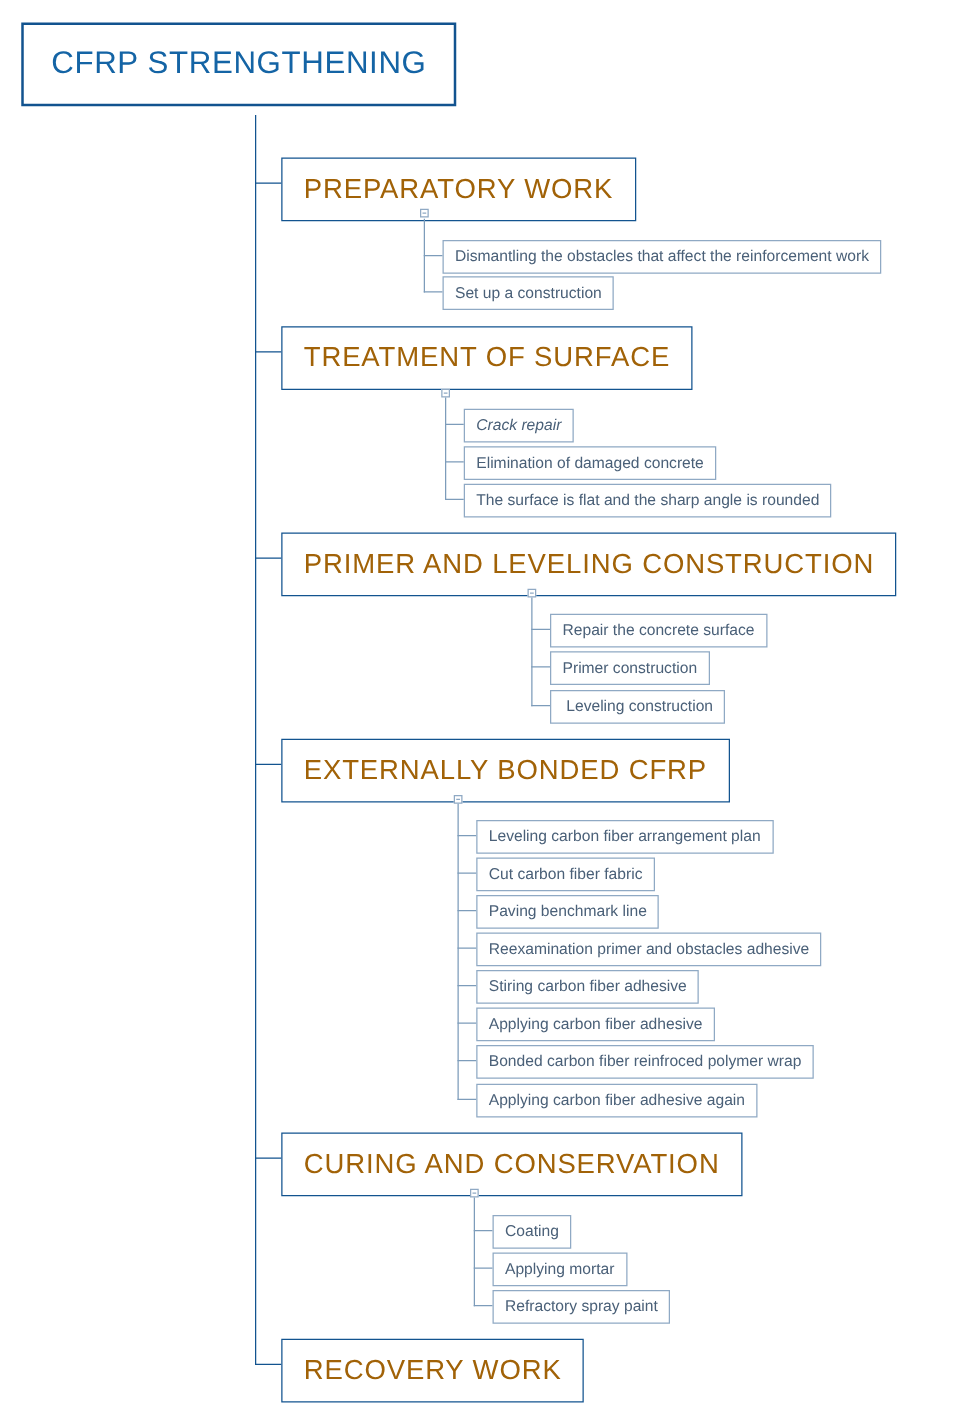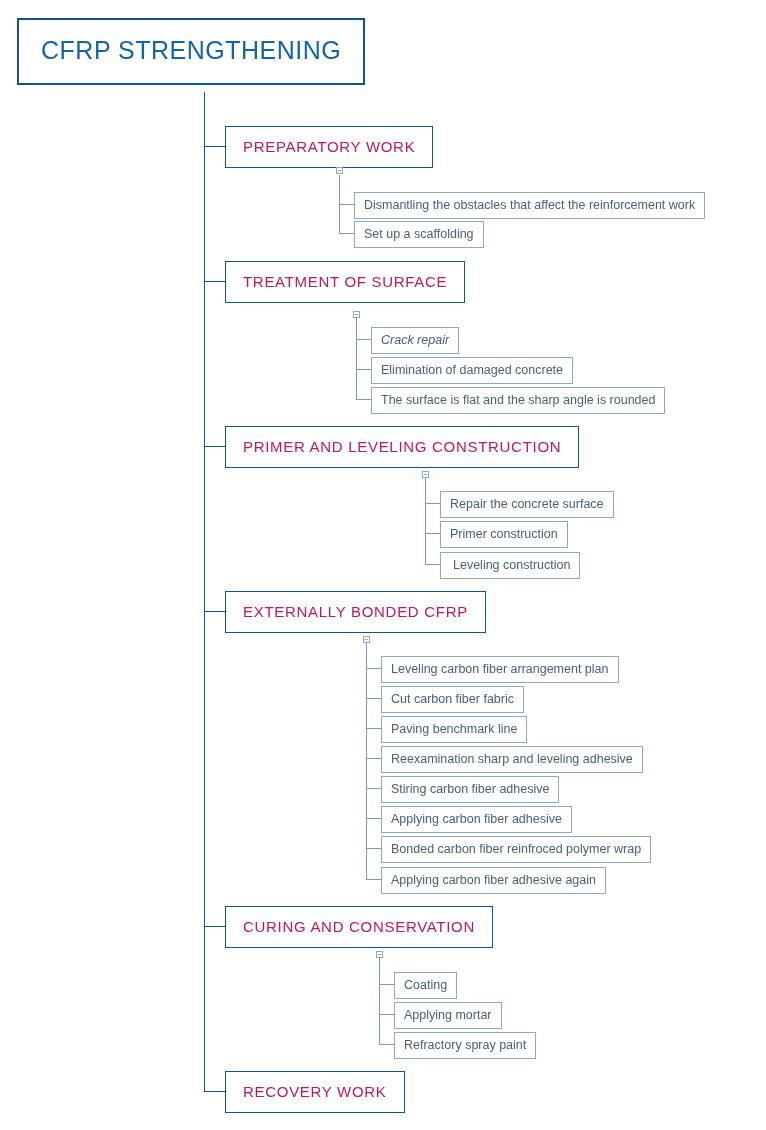--- a/index.html
+++ b/index.html
@@ -31,22 +31,22 @@
     color: #1464a5;
     font-size: 25px;
     letter-spacing: 0.5px;
     padding: 16px 22px 18px 22px;
     left: 17px;
     top: 18px;
   }
   
   .branch {
     border: 1.6px solid #12538f;
-    color: #be185d;
-    font-size: 15px;
+    color: #a16207;
+    font-size: 22px;
     letter-spacing: 0.7px;
     padding: 11px 17px 12px 17px;
   }
   
   .leaf {
     border: 1px solid #8fa9c4;
     color: #4a6078;
     font-size: 12.5px;
     padding: 5px 9px 6px 9px;
   }
@@ -96,21 +96,21 @@
   </div>
   <div class="handle" style="left:336px; top:167px;"></div>
 
   <div class="line v light" style="left:339px; top:175px; height:59px;"></div>
   <div class="line h light" style="left:339px; top:204px; width:16px;"></div>
   <div class="node leaf" style="left:354px; top:192px;">
     <span>Dismantling the obstacles that affect the reinforcement work</span>
   </div>
   <div class="line h light" style="left:339px; top:233px; width:16px;"></div>
   <div class="node leaf" style="left:354px; top:221px;">
-    <span>Set up a scaffolding</span>
+    <span>Set up a construction</span>
   </div>
 
   <div class="line h" style="left:204px; top:281px; width:22px;"></div>
   <div class="node branch" style="left:225px; top:261px;">
     <span>TREATMENT OF SURFACE</span>
   </div>
   <div class="handle" style="left:353px; top:311px;"></div>
   <div class="line v light" style="left:356px; top:318px; height:82px;"></div>
   <div class="line h light" style="left:356px; top:339px; width:16px;"></div>
   <div class="node leaf" style="left:371px; top:327px;font-style:italic;">
@@ -157,21 +157,21 @@
   <div class="line h light" style="left:366px; top:698px; width:16px;"></div>
   <div class="node leaf" style="left:381px; top:686px;">
     <span>Cut carbon fiber fabric</span>
   </div>
   <div class="line h light" style="left:366px; top:728px; width:16px;"></div>
   <div class="node leaf" style="left:381px; top:716px;">
     <span>Paving benchmark line</span>
   </div>
   <div class="line h light" style="left:366px; top:758px; width:16px;"></div>
   <div class="node leaf" style="left:381px; top:746px;">
-    <span>Reexamination sharp and leveling adhesive</span>
+    <span>Reexamination primer and obstacles adhesive</span>
   </div>
   <div class="line h light" style="left:366px; top:788px; width:16px;"></div>
   <div class="node leaf" style="left:381px; top:776px;">
     <span>Stiring carbon fiber adhesive</span>
   </div>
   <div class="line h light" style="left:366px; top:818px; width:16px;"></div>
   <div class="node leaf" style="left:381px; top:806px;">
     <span>Applying carbon fiber adhesive</span>
   </div>
   <div class="line h light" style="left:366px; top:848px; width:16px;"></div>

